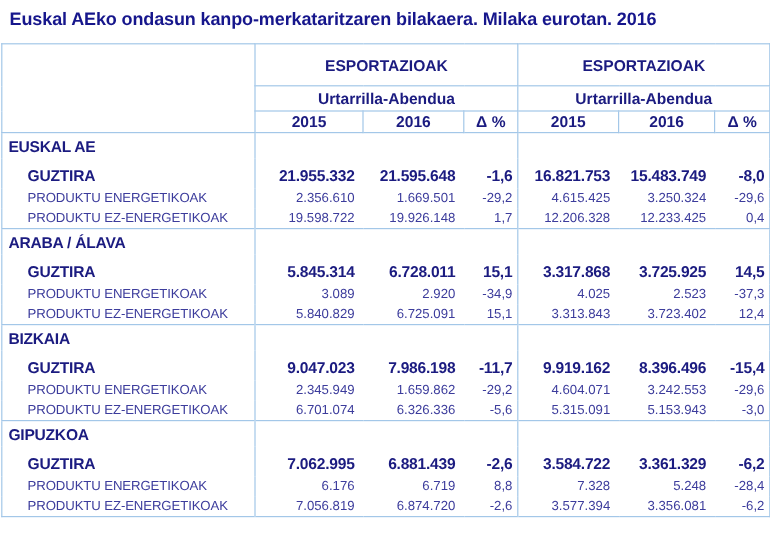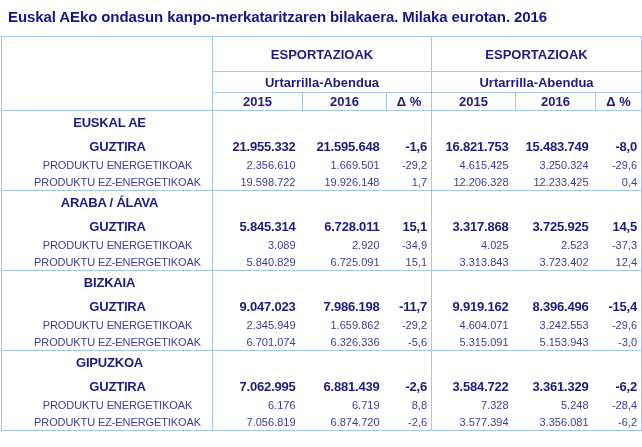--- a/index.html
+++ b/index.html
@@ -38,21 +38,21 @@
     font-size: 13px;
     font-weight: bold;
     color: var(--bold);
     text-align: center;
     padding: 0;
   }
   tr.h1 th { height: 35px; }
   tr.h2 th { height: 21px; }
   tr.h3 th { height: 18px; }
   tbody td { padding: 0; color: var(--bold); }
-  td.lbl { border-right: 1px solid var(--border); text-align: center; }
+  td.lbl { border-right: 1px solid var(--border); }
   td.gdiv, th.gdiv-h { border-right: 1px solid var(--border); }
   tr.sec td {
     border-top: 1px solid var(--border);
     height: 21px;
     vertical-align: bottom;
     padding-bottom: 2px;
   }
   tr.sec td.lbl {
     font-weight: bold;
     font-size: 13px;

